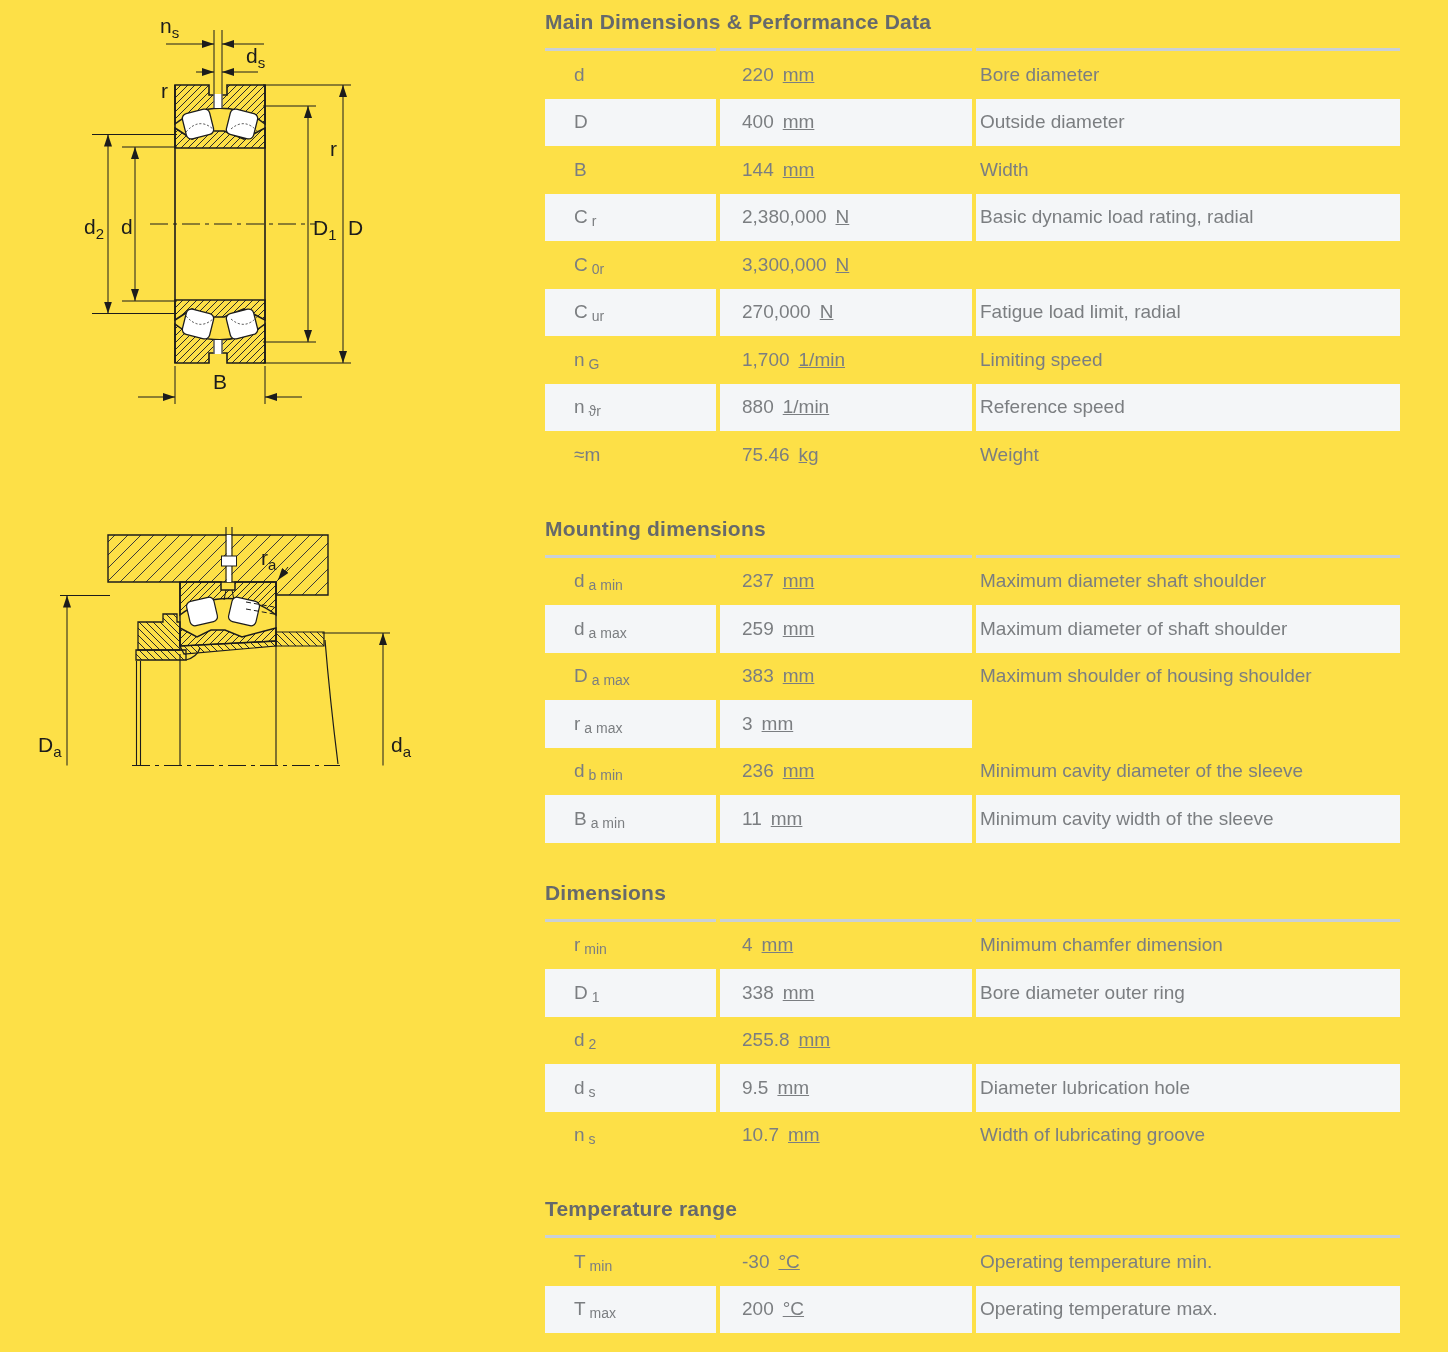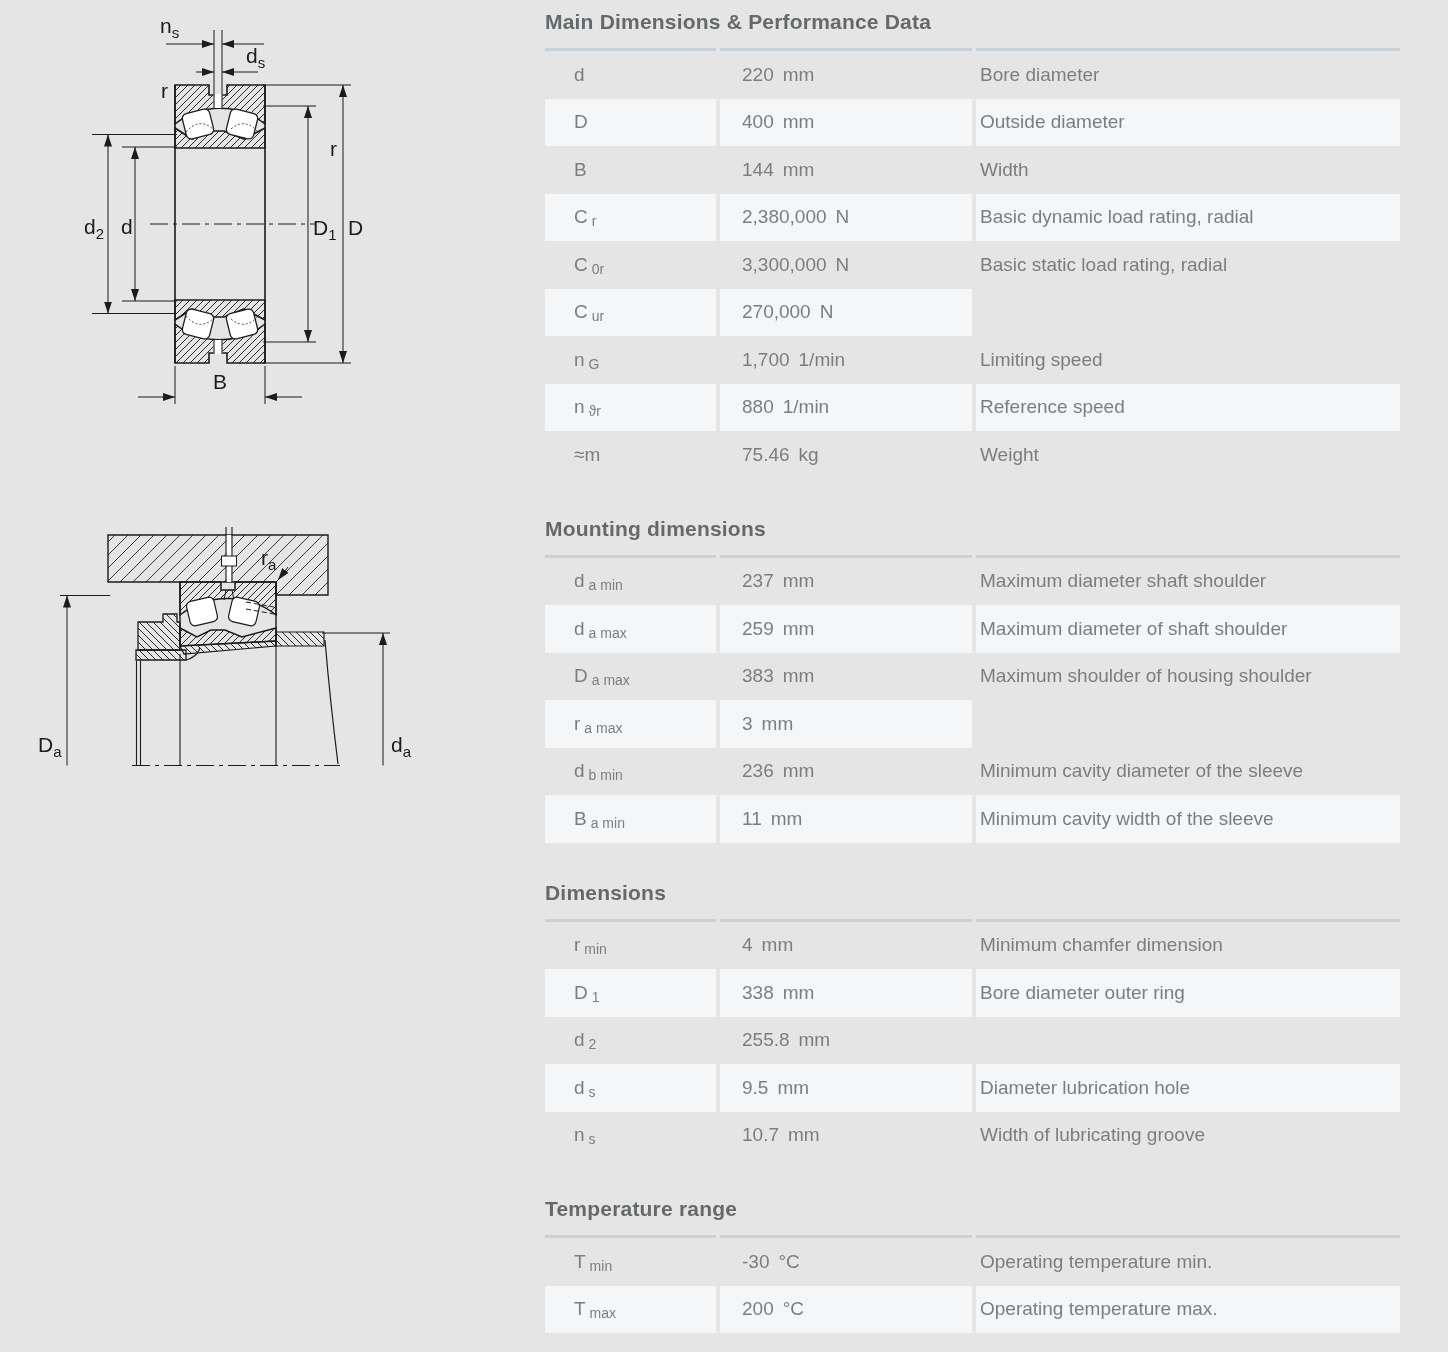--- a/index.html
+++ b/index.html
@@ -1,17 +1,17 @@
 <!DOCTYPE html>
 <html><head>
 <meta charset="utf-8">
 <style>
   html,body{margin:0;padding:0;background:#ffffff;}
   body{width:1448px;height:1352px;position:relative;font-family:"Liberation Sans",sans-serif;}
-  .page{position:absolute;inset:0;background:#e5e5e5;overflow:hidden;}
+  .page{position:absolute;inset:0;background:#fde047;overflow:hidden;}
 
   
   svg.diagram{position:absolute;}
   svg.diagram.topdiag{left:50px;top:15px;width:340px;height:395px;}
   svg.diagram.botdiag{left:28px;top:518px;width:452px;height:260px;}
   .dlabel{font-family:"Liberation Sans",sans-serif;font-size:21px;fill:#1c1c1c;}
   .ss{font-size:15px;}
 
   
   .tables{position:absolute;left:545px;top:10px;width:855px;}
@@ -23,21 +23,21 @@
   .sep .s1{width:171px;}.sep .s2{width:252px;}.sep .s3{flex:1;}
   .rows{width:100%;}
   .row{display:flex;gap:4px;height:47.5px;font-size:19px;color:#7b7e81;}
   .row > div{display:flex;align-items:center;box-sizing:border-box;}
   .row.alt > div{background:#f4f6f8;}
   .c1{width:171px;padding-left:29px;}
   .c2{width:252px;padding-left:22px;}
   .c3{flex:1;padding-left:4px;}
   .sub{font-size:14px;position:relative;top:4px;margin-left:4px;}
   .sub:empty{display:none;}
-  .unit{margin-left:9px;}
+  .unit{margin-left:9px;text-decoration:underline;}
 </style>
 </head>
 <body>
 
 <div class="page">
 
   <svg class="diagram topdiag" viewBox="50 15 340 395">
     <defs>
       <pattern id="hA1" width="7" height="7" patternUnits="userSpaceOnUse">
         <path d="M0,7 L7,0" stroke="#2a2a2a" stroke-width="1"></path>
@@ -213,31 +213,31 @@
           </div>
           <div class="row">
             <div class="c1">
               <span>C</span>
               <span class="sub">0r</span>
             </div>
             <div class="c2">
               <span>3,300,000</span>
               <span class="unit">N</span>
             </div>
-            <div class="c3">Basic static load rating, radial</div>
           </div>
           <div class="row alt">
             <div class="c1">
               <span>C</span>
               <span class="sub">ur</span>
             </div>
             <div class="c2">
               <span>270,000</span>
               <span class="unit">N</span>
             </div>
+            <div class="c3">Fatigue load limit, radial</div>
           </div>
           <div class="row">
             <div class="c1">
               <span>n</span>
               <span class="sub">G</span>
             </div>
             <div class="c2">
               <span>1,700</span>
               <span class="unit">1/min</span>
             </div>

